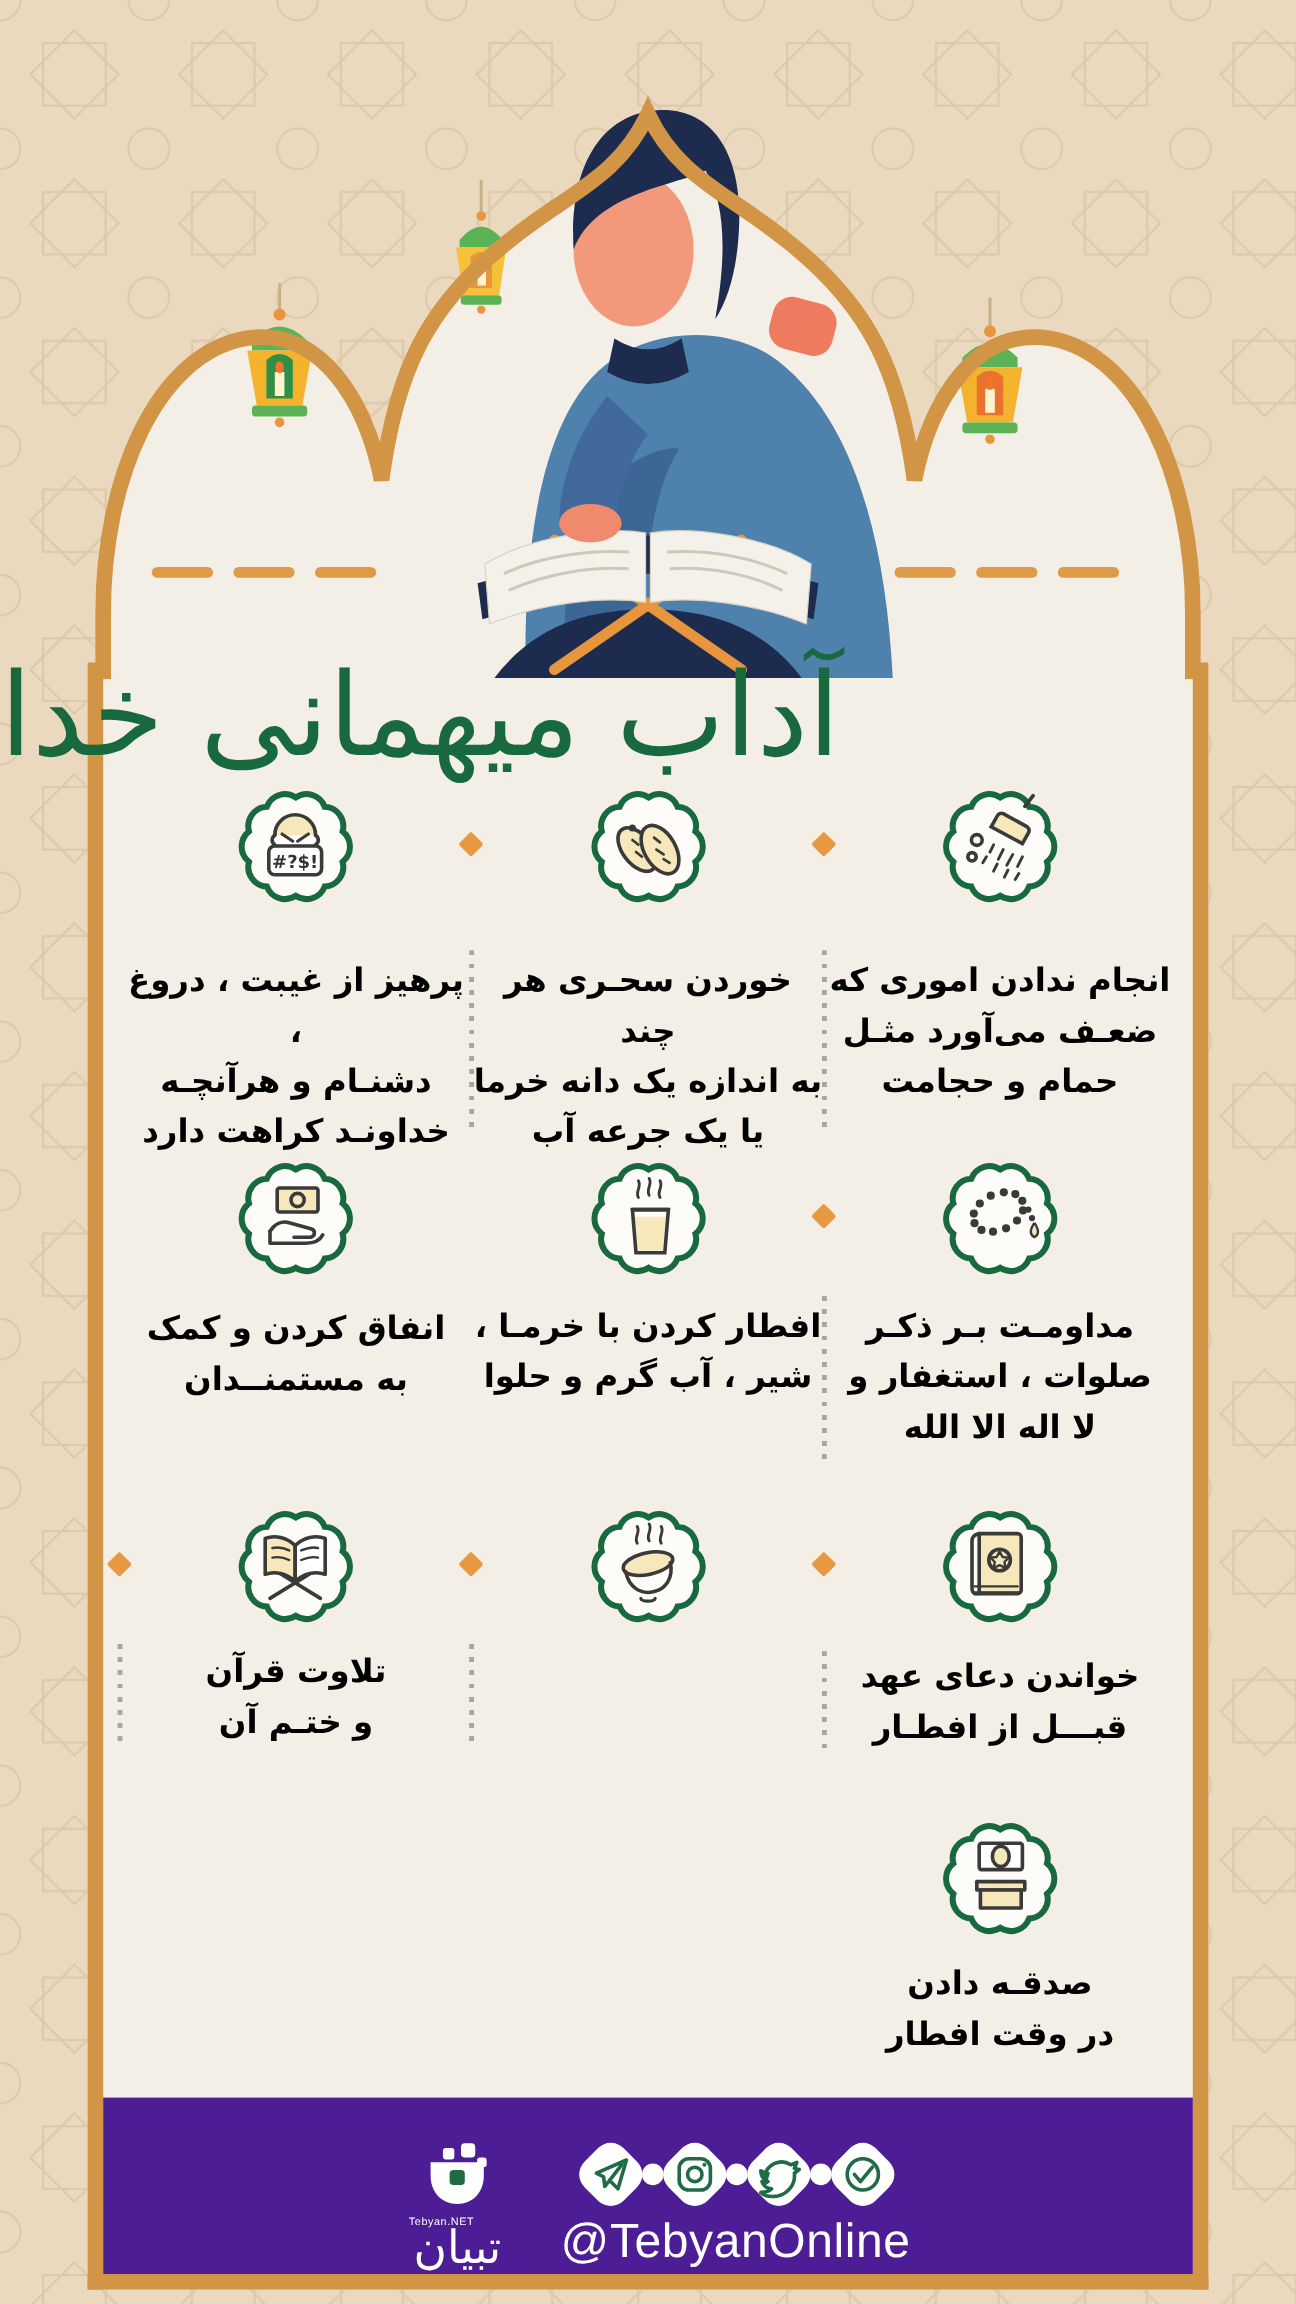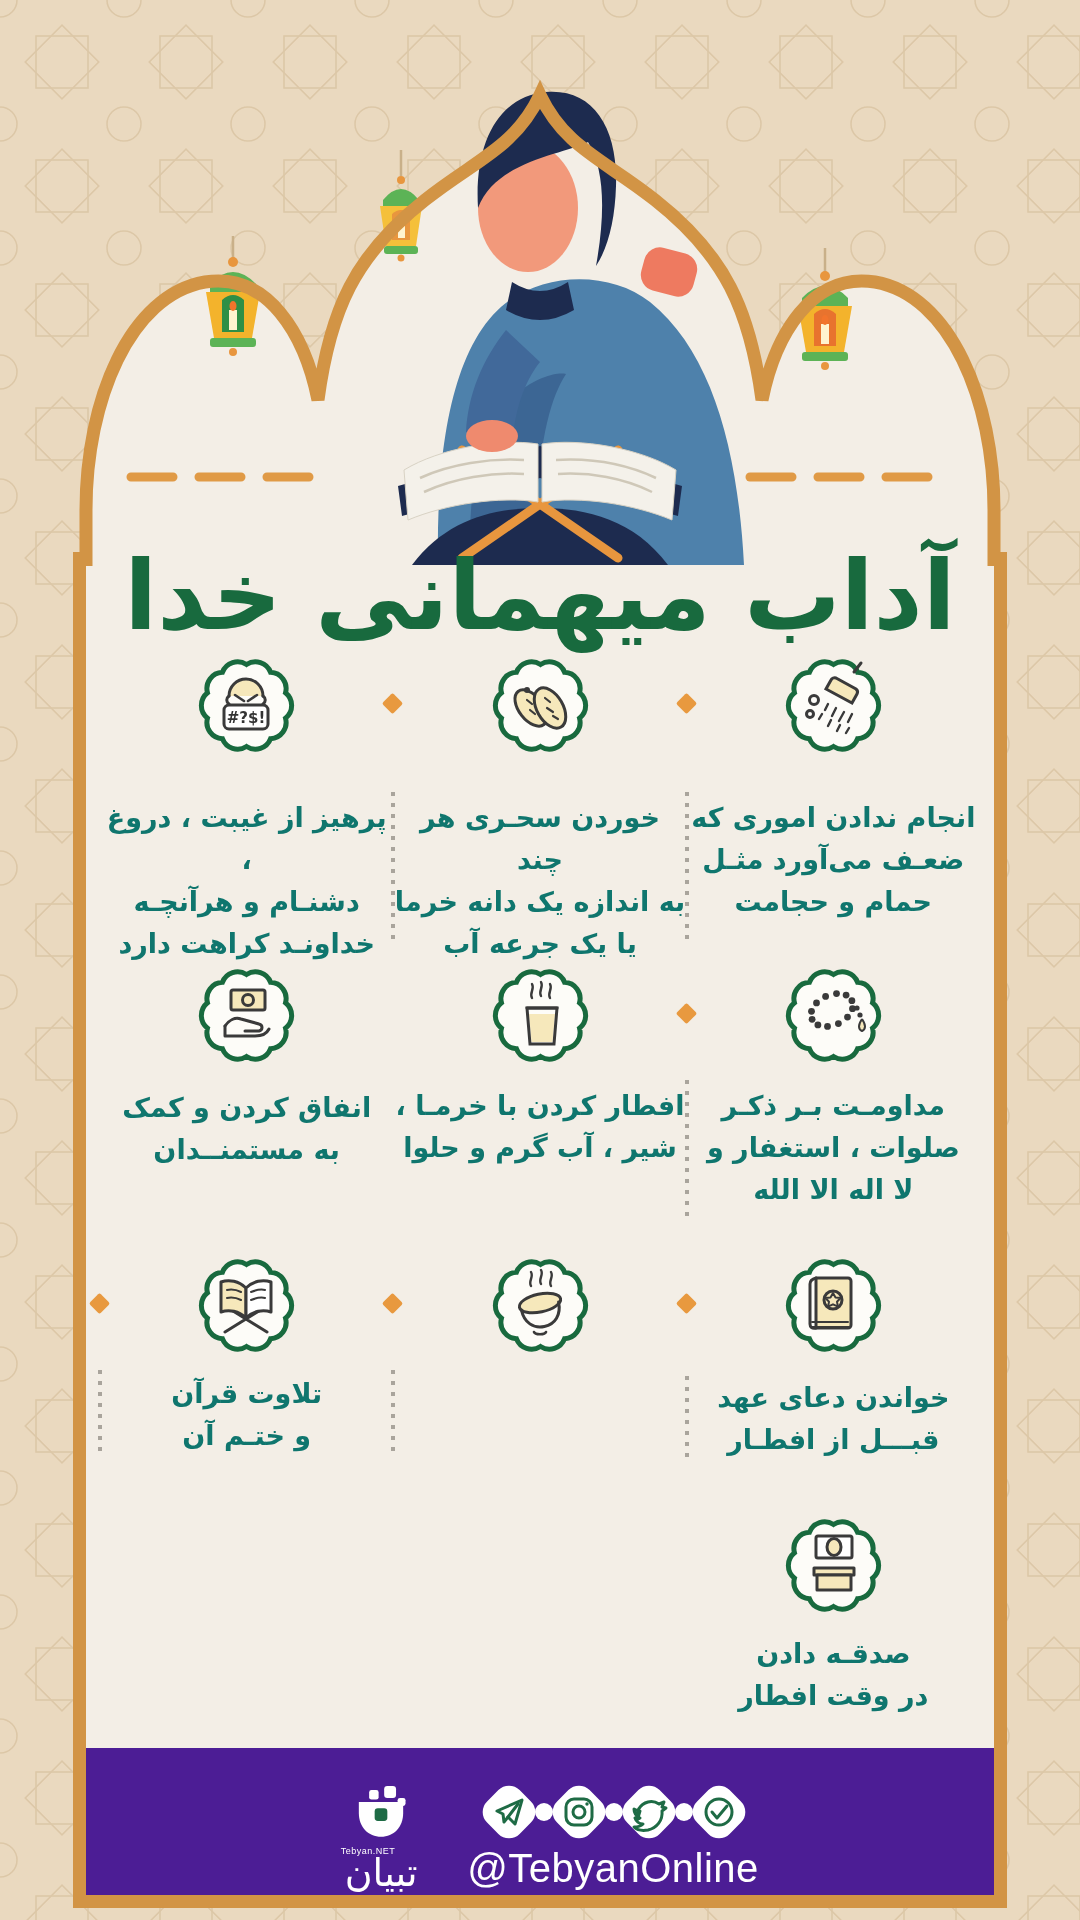--- a/index.html
+++ b/index.html
@@ -2,28 +2,28 @@
 <html lang="fa"><head>
 <meta charset="utf-8">
 <style>
   html,body{margin:0;padding:0}
   body{width:1080px;height:1920px;position:relative;overflow:hidden;
        background:#ead9bf;font-family:"DejaVu Sans",sans-serif}
   .bg-pattern{position:absolute;left:0;top:0}
   .card-body{position:absolute;left:73px;top:552px;width:934px;bottom:12px;
        background:#f3eee6;border:13px solid #d29445;border-top:none;box-sizing:border-box}
   .arch{position:absolute;left:0;top:0}
-  h1.title{position:absolute;left:0;top:540px;width:100%;margin:0;text-align:center;
-       font-size:96px;font-weight:700;color:#186a3e;direction:rtl;letter-spacing:-2px}
+  h1.title{position:absolute;left:0;top:540px;width:100%;margin:0;text-align:left;
+       font-size:96px;font-weight:400;color:#186a3e;direction:rtl;letter-spacing:-2px}
   .grid{position:absolute;left:100px;top:640px;width:880px;display:grid;
        grid-template-columns:repeat(3,1fr);grid-template-rows:310px 290px 260px 248px;direction:rtl}
   .cell{position:relative;text-align:center;padding-top:8px}
   .medallion{width:115px;height:115px;margin:0 auto}
   .medallion svg{width:115px;height:115px;display:block}
-  .txt{font-size:27px;font-weight:700;line-height:1.55;color:#0f766e;direction:rtl;white-space:pre-line}
+  .txt{font-size:27px;font-weight:700;line-height:1.55;color:#000000;direction:rtl;white-space:pre-line}
   .r1 .txt{margin-top:34px}.r2 .txt{margin-top:12px}.r3 .txt{margin-top:14px}.r4 .txt{margin-top:10px}
   .sep::before{content:"";position:absolute;left:-8px;top:56px;width:15px;height:15px;
        background:#e8993f;transform:rotate(45deg);border-radius:2px}
   .sep::after{content:"";position:absolute;left:-2px;width:4px;
        background:repeating-linear-gradient(#a9a49c 0 4px,transparent 4px 11px)}
   .r1.sep::after{top:152px;height:150px}
   .r2.sep::after{top:130px;height:140px}
   .r3.sep::after{top:136px;height:85px}
   .r4.sep::after{top:130px;height:82px}
   .footer{position:absolute;left:86px;width:908px;top:1748px;height:147px;background:#4c1d95;

